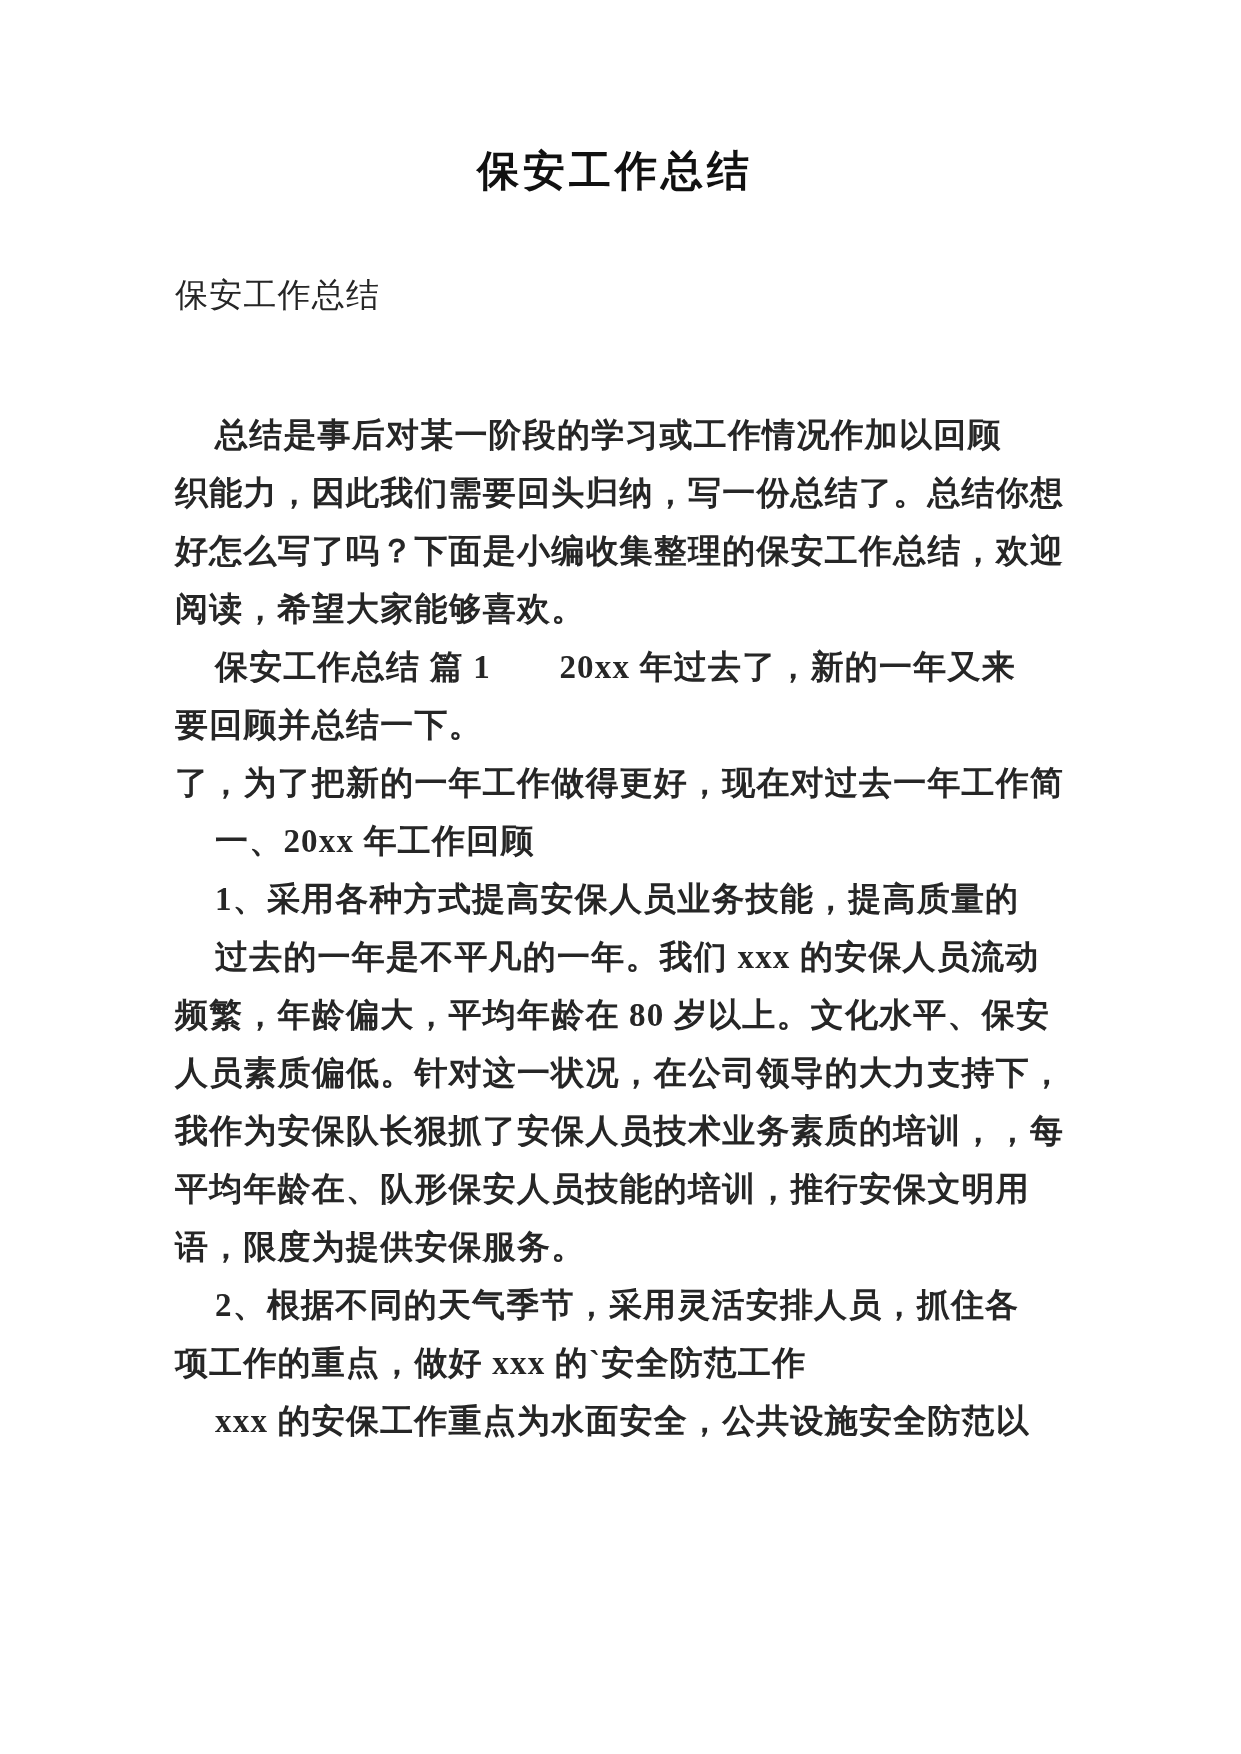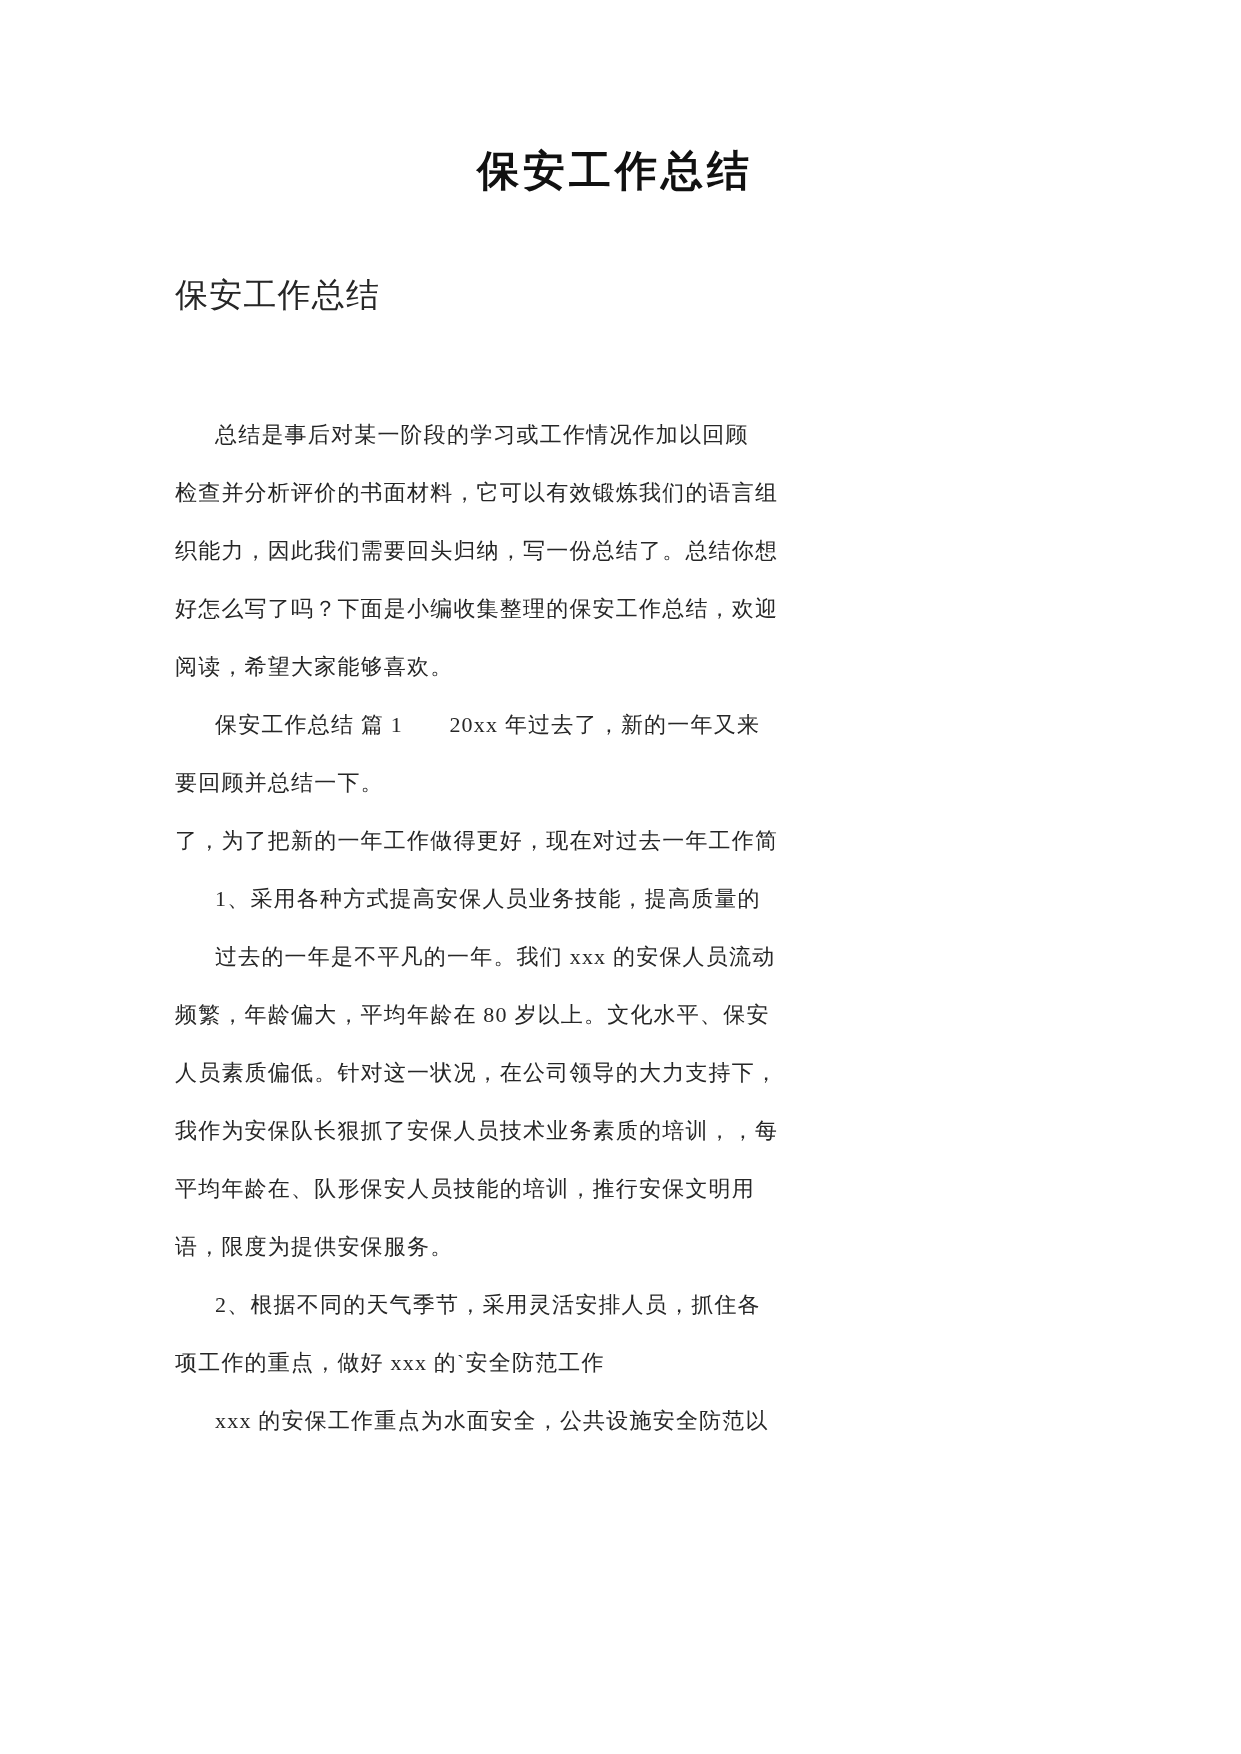--- a/index.html
+++ b/index.html
@@ -38,45 +38,45 @@
     font-size: 33px;
     letter-spacing: 1.2px;
     font-weight: 400;
   }
   .doc-body {
     margin-top: 82px;
   }
   .line {
     height: 58px;
     line-height: 58px;
-    font-size: 22px;
+    font-size: 33px;
     letter-spacing: 1.2px;
     white-space: pre;
-    font-weight: 400;
+    font-weight: 700;
   }
   .line.indent {
     padding-left: 40px;
   }
 </style>
 </head>
 <body>
 
 <div class="page">
   <div class="content">
     <h1 class="doc-title">保安工作总结</h1>
     <div class="doc-label">保安工作总结</div>
     <div class="doc-body">
         <div class="line indent">总结是事后对某一阶段的学习或工作情况作加以回顾</div>
-        <div class="line">检查并分析评价的书面材料，它可以有效锻炼我们的语言组</div>
         <div class="line">织能力，因此我们需要回头归纳，写一份总结了。总结你想</div>
         <div class="line">好怎么写了吗？下面是小编收集整理的保安工作总结，欢迎</div>
         <div class="line">阅读，希望大家能够喜欢。</div>
         <div class="line indent">保安工作总结 篇 1　　20xx 年过去了，新的一年又来</div>
         <div class="line">要回顾并总结一下。</div>
         <div class="line">了，为了把新的一年工作做得更好，现在对过去一年工作简</div>
+        <div class="line indent">一、20xx 年工作回顾</div>
         <div class="line indent">1、采用各种方式提高安保人员业务技能，提高质量的</div>
         <div class="line indent">过去的一年是不平凡的一年。我们 xxx 的安保人员流动</div>
         <div class="line">频繁，年龄偏大，平均年龄在 80 岁以上。文化水平、保安</div>
         <div class="line">人员素质偏低。针对这一状况，在公司领导的大力支持下，</div>
         <div class="line">我作为安保队长狠抓了安保人员技术业务素质的培训，，每</div>
         <div class="line">平均年龄在、队形保安人员技能的培训，推行安保文明用</div>
         <div class="line">语，限度为提供安保服务。</div>
         <div class="line indent">2、根据不同的天气季节，采用灵活安排人员，抓住各</div>
         <div class="line">项工作的重点，做好 xxx 的`安全防范工作</div>
         <div class="line indent">xxx 的安保工作重点为水面安全，公共设施安全防范以</div>

